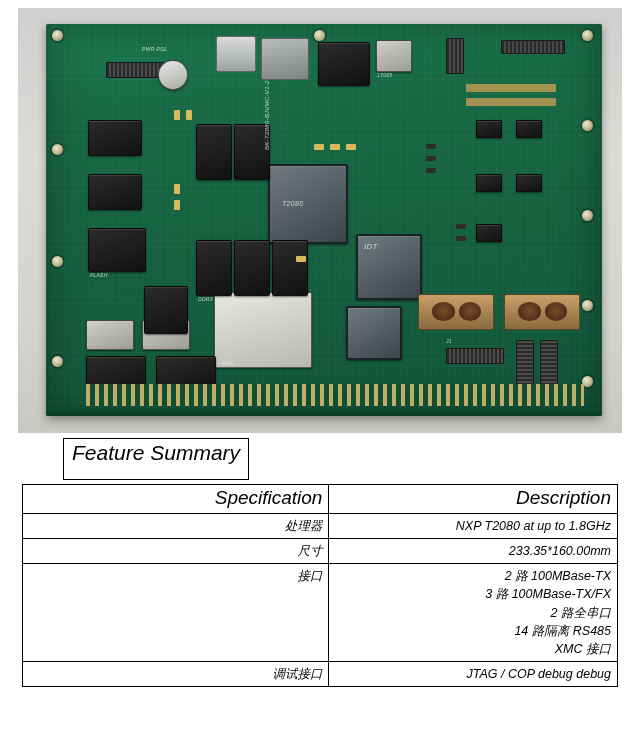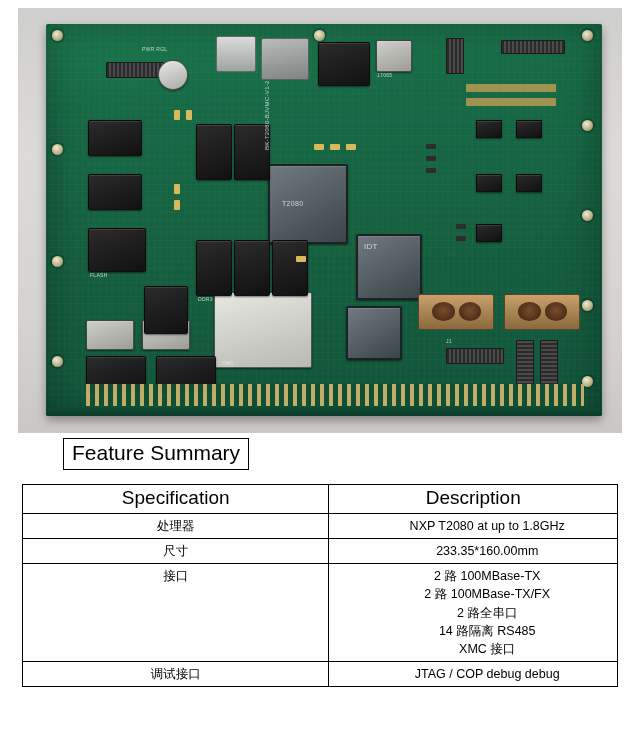--- a/index.html
+++ b/index.html
@@ -11,20 +11,21 @@
     width: 640px;
     height: 735px;
     font-family: "Liberation Sans", sans-serif;
     color: #000;
     overflow: hidden;
   }
   .page {
     position: relative;
     width: 620px;
     height: 735px;
+    font-style: italic;
   }
 
   
   .photo-wrap {
     position: absolute;
     left: 18px;
     top: 8px;
     width: 604px;
     height: 425px;
     background: #d9d9d7;
@@ -163,39 +164,39 @@
     opacity: .85;
     border-radius: 1px;
   }
 
   
   .feature-summary {
     position: absolute;
     left: 63px;
     top: 438px;
     border: 1px solid #000;
-    padding: 3px 8px 5px 8px;
+    padding: 3px 8px 15px 8px;
     font-size: 21px;
     line-height: 1.05;
     background: #fff;
   }
 
   
   table.spec {
     position: absolute;
     left: 22px;
     top: 484px;
     width: 596px;
     border-collapse: collapse;
     background: #fff;
   }
   table.spec td, table.spec th {
     border: 1px solid #000;
     vertical-align: top;
-    text-align: center;
+    text-align: right;
     padding: 3px 6px;
     font-weight: normal;
   }
   table.spec th {
     font-size: 19px;
     padding: 2px 6px 4px 6px;
   }
   table.spec td {
     font-size: 12.5px;
     line-height: 1.45;
@@ -336,21 +337,21 @@
       <tr>
         <td>尺寸</td>
         <td class="multi">
           <span>233.35*160.00mm</span>
         </td>
       </tr>
       <tr>
         <td>接口</td>
         <td class="multi">
           <span>2 路 100MBase-TX</span>
-          <span>2 路 100MBase-TX/FX</span>
+          <span>3 路 100MBase-TX/FX</span>
           <span>2 路全串口</span>
           <span>14 路隔离 RS485</span>
           <span>XMC 接口</span>
         </td>
       </tr>
       <tr>
         <td>调试接口</td>
         <td class="multi">
           <span>JTAG / COP debug debug</span>
         </td>

